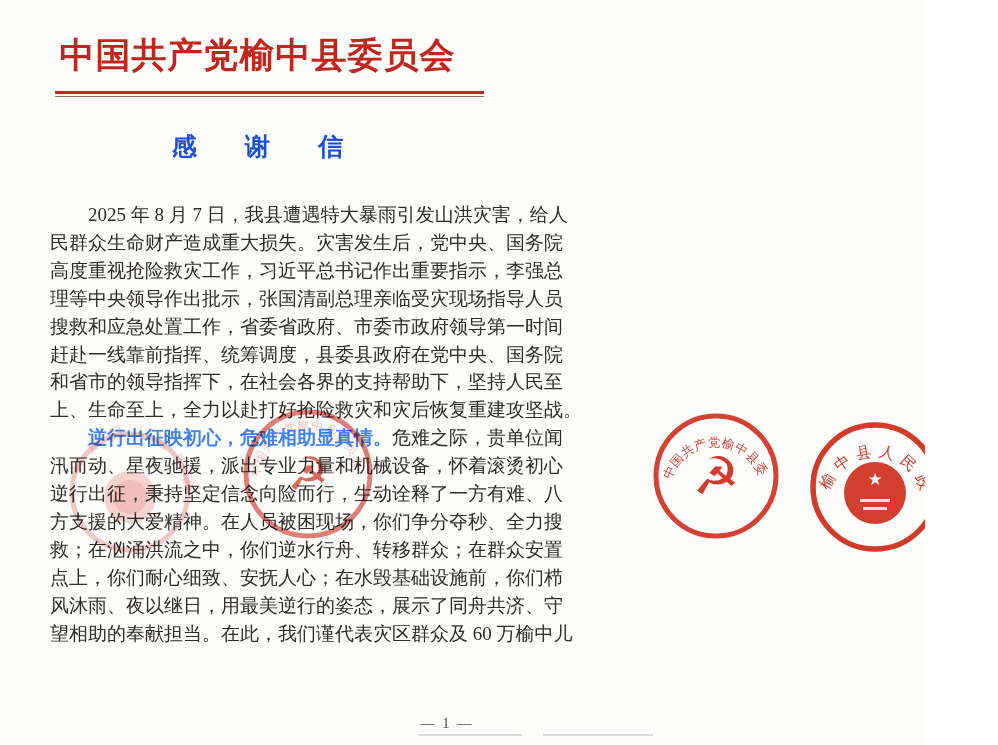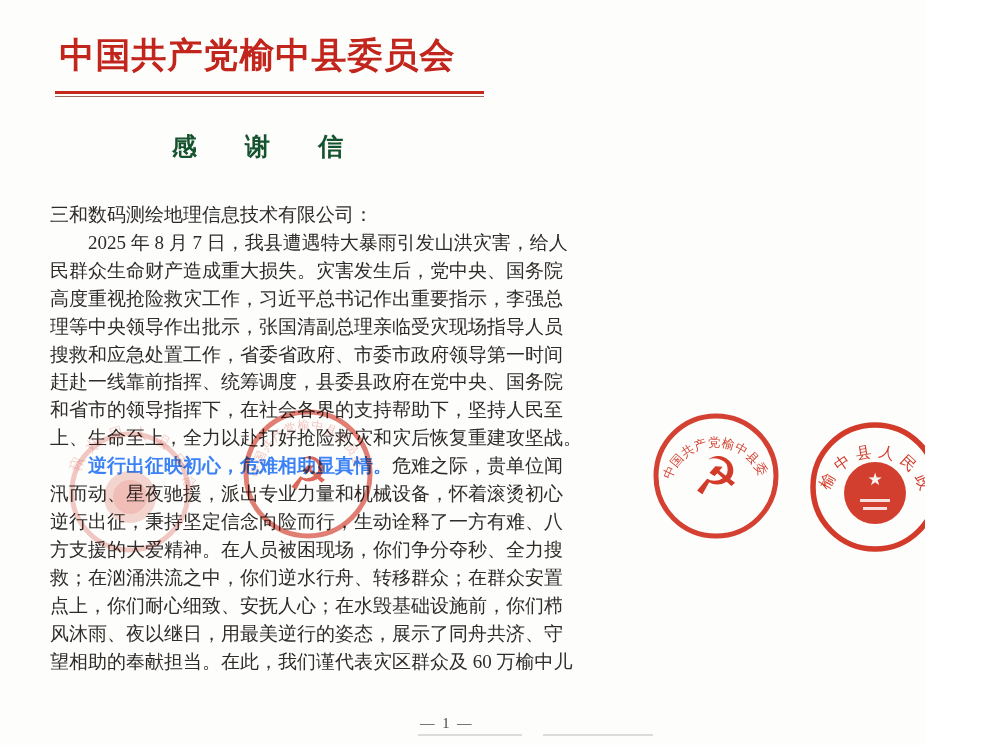--- a/index.html
+++ b/index.html
@@ -20,21 +20,21 @@
     letter-spacing:1px; color:#c2251c;
     font-family:"Liberation Serif", serif;
   }
   .rule-wrap { position:absolute; left:55px; top:91px; width:429px; }
   .rule-thick { height:2.5px; background:#c5271d; }
   .rule-thin  { height:1.5px; background:#9b6a62; margin-top:2px; }
 
   .letter-title {
     position:absolute; left:0; top:130px; width:515px;
     text-align:center; font-size:25px; font-weight:700;
-    letter-spacing:21px; text-indent:21px; color:#14532d;
+    letter-spacing:21px; text-indent:21px; color:#1d4ed8;
   }
 
   .body-text { position:absolute; font-size:19px; color:#2e2b28; }
   .p1body { left:50px; top:201px; width:446px; line-height:27.9px; }
   .line { white-space:nowrap; }
   .ind { padding-left:38px; }
   .lead { font-weight:700; color:#3b82f6;font-family:Liberation Serif, serif; }
 
   .seal { position:absolute; mix-blend-mode:multiply; pointer-events:none; }
   .seal-party-p2 { left:648px; top:408px; }
@@ -62,21 +62,20 @@
     <div class="letterhead">中国共产党榆中县委员会</div>
 
     <div class="rule-wrap">
       <div class="rule-thick"></div>
       <div class="rule-thin"></div>
     </div>
 
     <div class="letter-title">感 谢 信</div>
 
     <div class="body-text p1body">
-      <div class="line">三和数码测绘地理信息技术有限公司：</div>
       <div class="line ind">2025 年 8 月 7 日，我县遭遇特大暴雨引发山洪灾害，给人</div>
       <div class="line">民群众生命财产造成重大损失。灾害发生后，党中央、国务院</div>
       <div class="line">高度重视抢险救灾工作，习近平总书记作出重要指示，李强总</div>
       <div class="line">理等中央领导作出批示，张国清副总理亲临受灾现场指导人员</div>
       <div class="line">搜救和应急处置工作，省委省政府、市委市政府领导第一时间</div>
       <div class="line">赶赴一线靠前指挥、统筹调度，县委县政府在党中央、国务院</div>
       <div class="line">和省市的领导指挥下，在社会各界的支持帮助下，坚持人民至</div>
       <div class="line">上、生命至上，全力以赴打好抢险救灾和灾后恢复重建攻坚战。</div>
       <div class="line ind">
         <span class="lead">逆行出征映初心，危难相助显真情。</span><span>危难之际，贵单位闻</span>

